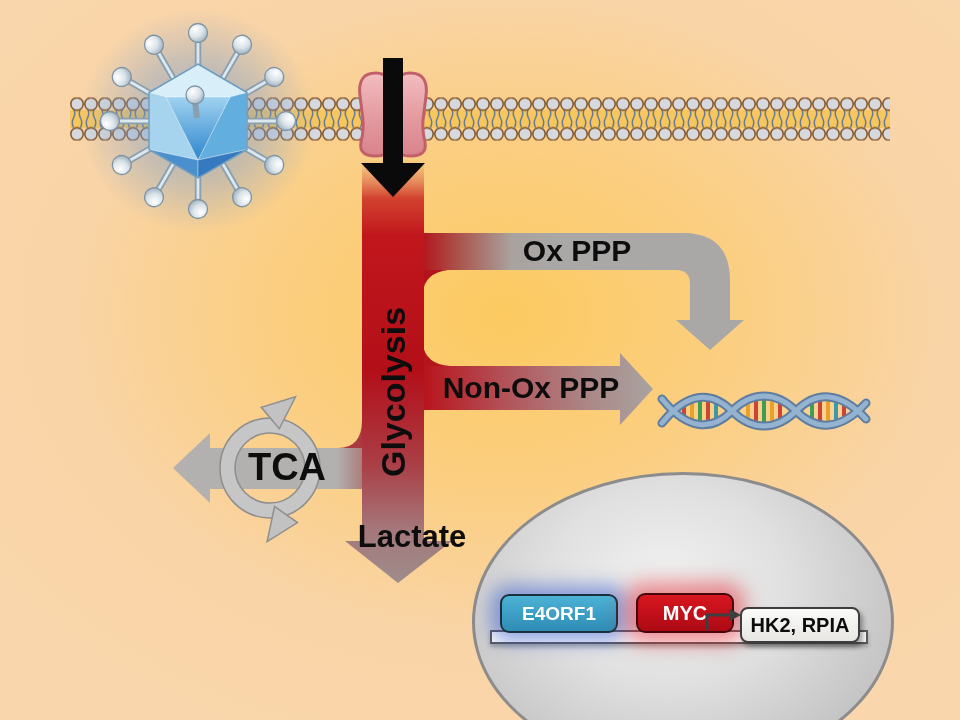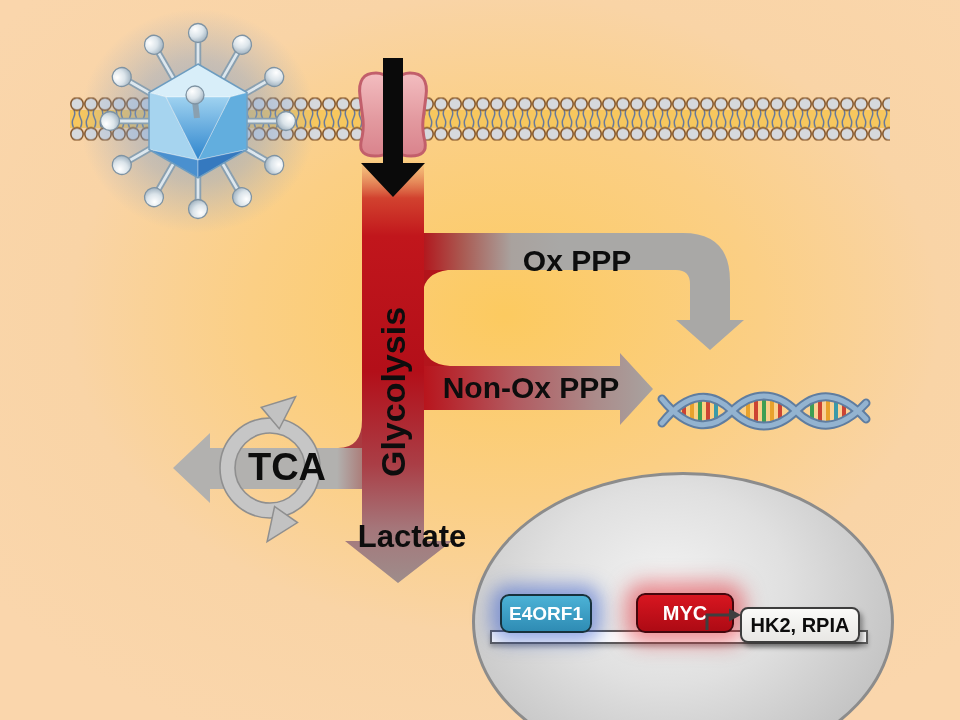--- a/index.html
+++ b/index.html
@@ -24,21 +24,21 @@
   .gene-bar{
     position:absolute; left:490px; top:630px; width:378px; height:14px;
     background:#fcfcfc; border:2px solid #5a5a5a; box-sizing:border-box;
     box-shadow:0 3px 4px rgba(0,0,0,0.25);
   }
   .gene-box{
     position:absolute; display:flex; align-items:center; justify-content:center;
     font-weight:bold; box-sizing:border-box; border-radius:9px;
   }
   .box-e4orf1{
-    left:500px; top:594px; width:92px; height:39px;
+    left:500px; top:594px; width:118px; height:39px;
     background:linear-gradient(#4cb2d6, #2f8cb4);
     border:2px solid #17313d; color:#fff; font-size:19px;
     box-shadow:0 0 18px 9px rgba(45,85,205,0.5);
   }
   .box-myc{
     left:636px; top:593px; width:98px; height:40px;
     background:linear-gradient(#d81620, #ad0a14);
     border:2px solid #45060c; color:#fff; font-size:20px;
     box-shadow:0 0 20px 11px rgba(225,35,45,0.5);
   }
@@ -218,18 +218,18 @@
   </div>
 
   <svg width="960" height="720" viewBox="0 0 960 720" style="pointer-events:none">
     <g>
       <path d="M707 630 L707 615 L729 615" fill="none" stroke="#3f3f3f" stroke-width="3"></path>
       <polygon points="729,608.5 729,621.5 741,615" fill="#3f3f3f"></polygon>
     </g>
   </svg>
 
   <div class="lbl rot" style="left:393px; top:392px; font-size:34px;">Glycolysis</div>
-  <div class="lbl" style="left:577px; top:251px; font-size:30px;margin-top:10px;">Ox PPP</div>
+  <div class="lbl" style="left:577px; top:251px; font-size:30px;">Ox PPP</div>
   <div class="lbl" style="left:531px; top:388px; font-size:30px;">Non-Ox PPP</div>
   <div class="lbl" style="left:287px; top:467px; font-size:38px;">TCA</div>
   <div class="lbl" style="left:412px; top:536px; font-size:31px;">Lactate</div>
 
 </div>
 
 </body></html>

